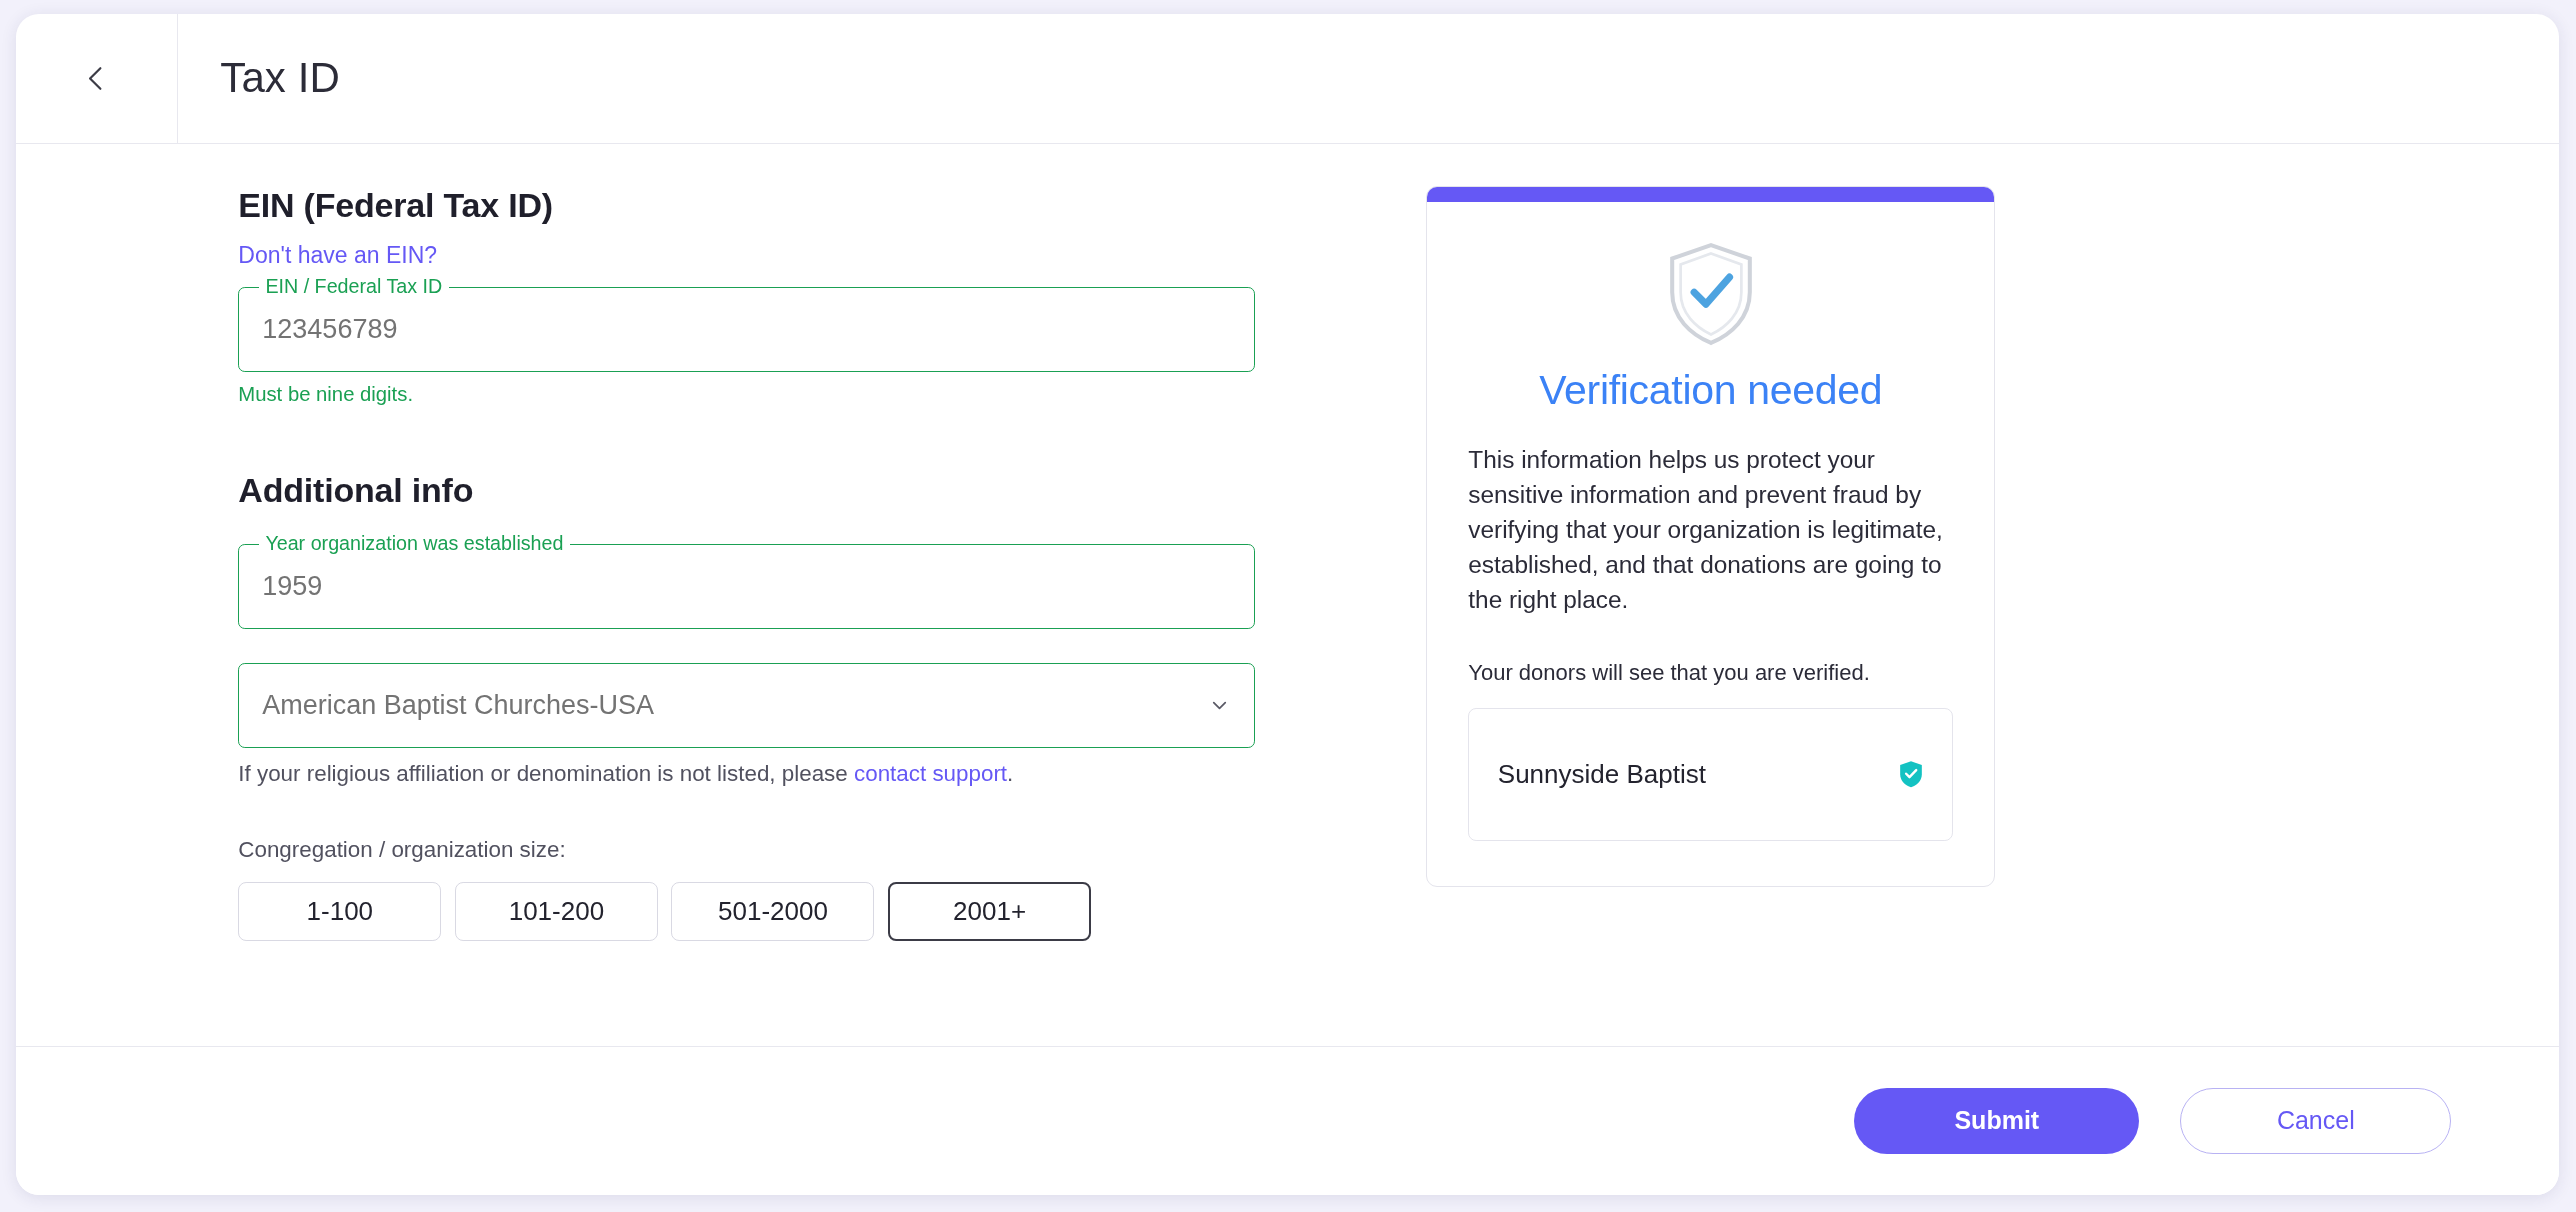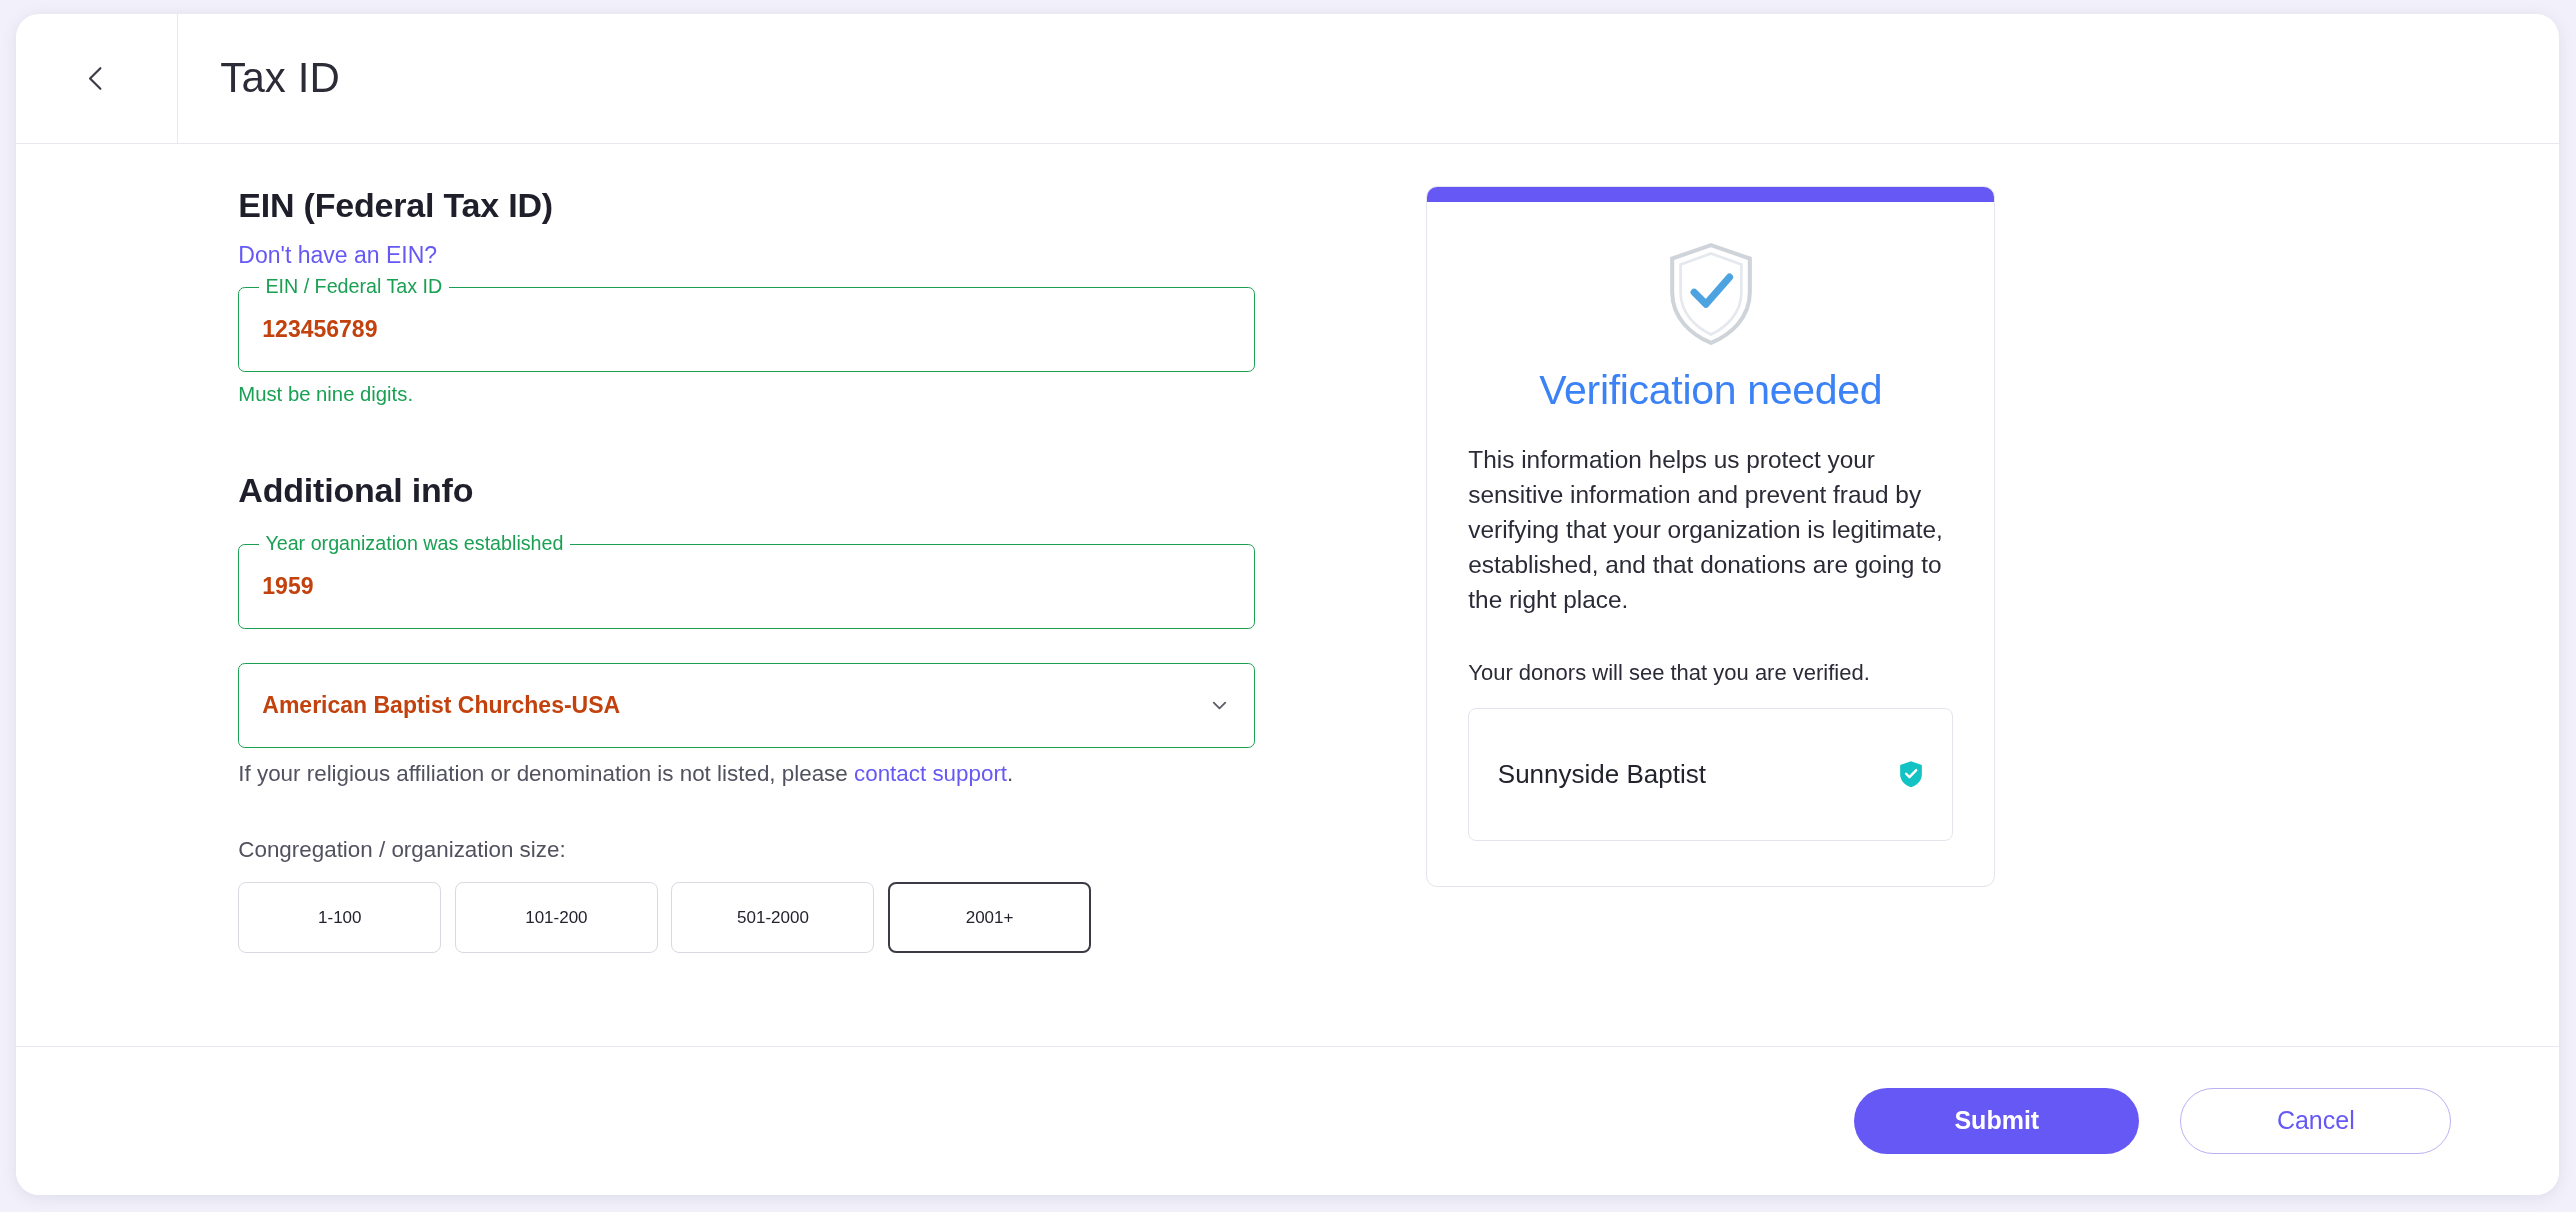--- a/index.html
+++ b/index.html
@@ -111,23 +111,22 @@
     position: absolute;
     top: -11px;
     left: 20.3px;
     background: #ffffff;
     padding: 0 6.8px;
     font-size: 19.7px;
     color: #1aa053;
     line-height: 20.3px;
   }
   .field-value {
-    font-size: 23px;
-    color: #c2410c;
-    font-weight: bold;
+    font-size: 27px;
+    color: #737373;
   }
   .helper {
     font-size: 20.3px;
     color: #1aa053;
     margin-top: 11px;
   }
   .helper-muted {
     font-size: 22.4px;
     color: #51515f;
     margin-top: 13.6px;
@@ -163,28 +162,28 @@
     font-size: 22.4px;
     color: #51515f;
     margin-top: 50px;
   }
   .chip-row {
     display: flex;
     gap: 13.6px;
     margin-top: 19px;
   }
   .chip {
-    height: 71px;
+    height: 59px;
     min-width: 203px;
     border: 1.4px solid #d9d9e3;
     border-radius: 8.1px;
     display: flex;
     align-items: center;
     justify-content: center;
-    font-size: 17px;
+    font-size: 26px;
     color: #23232e;
     background: #fff;
     padding: 12px 27px;
     box-sizing: border-box;
     cursor: pointer;
   }
   .chip.selected {
     border: 2px solid #3b3b46;
   }
   

